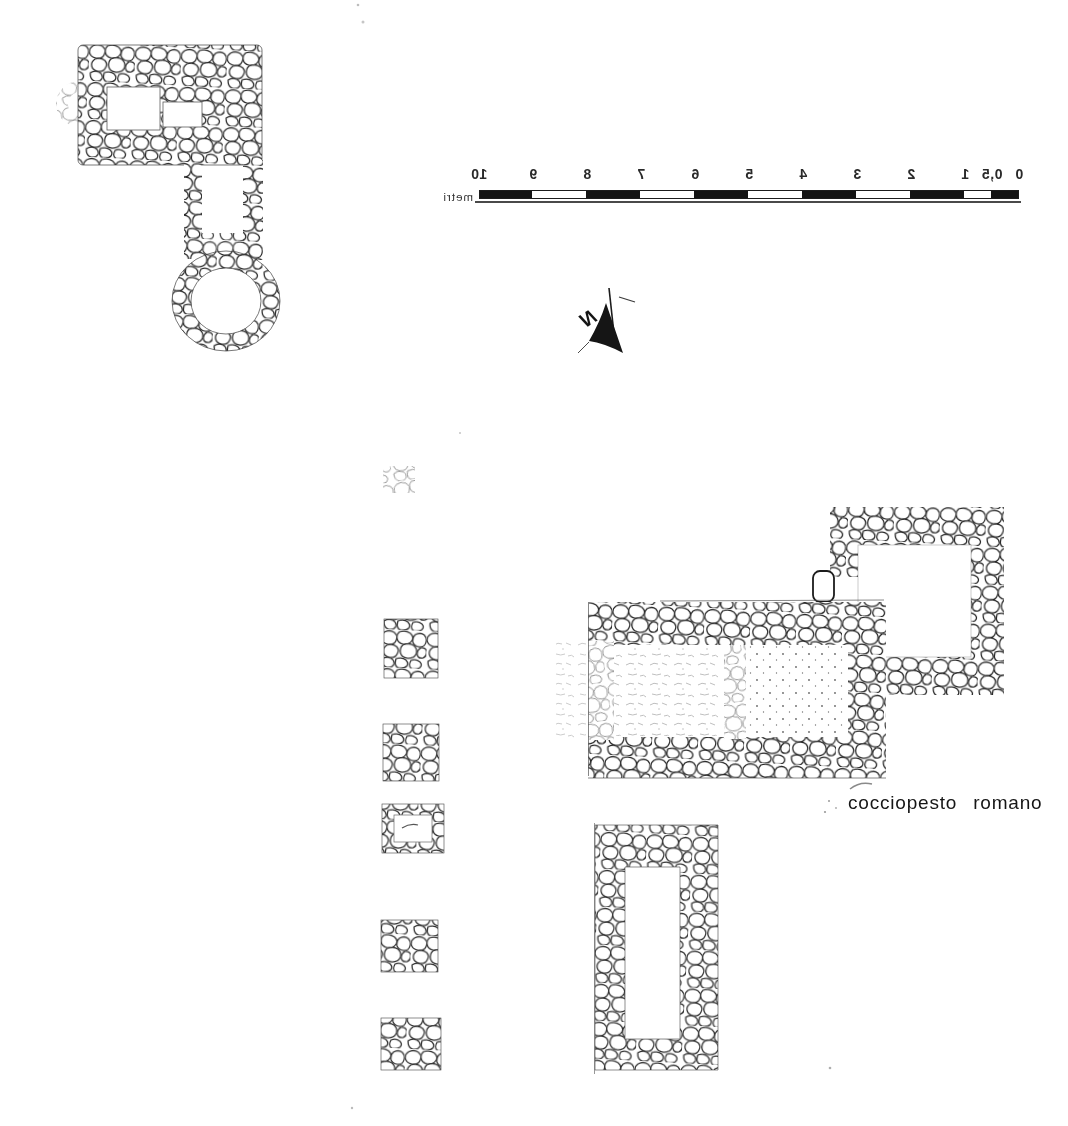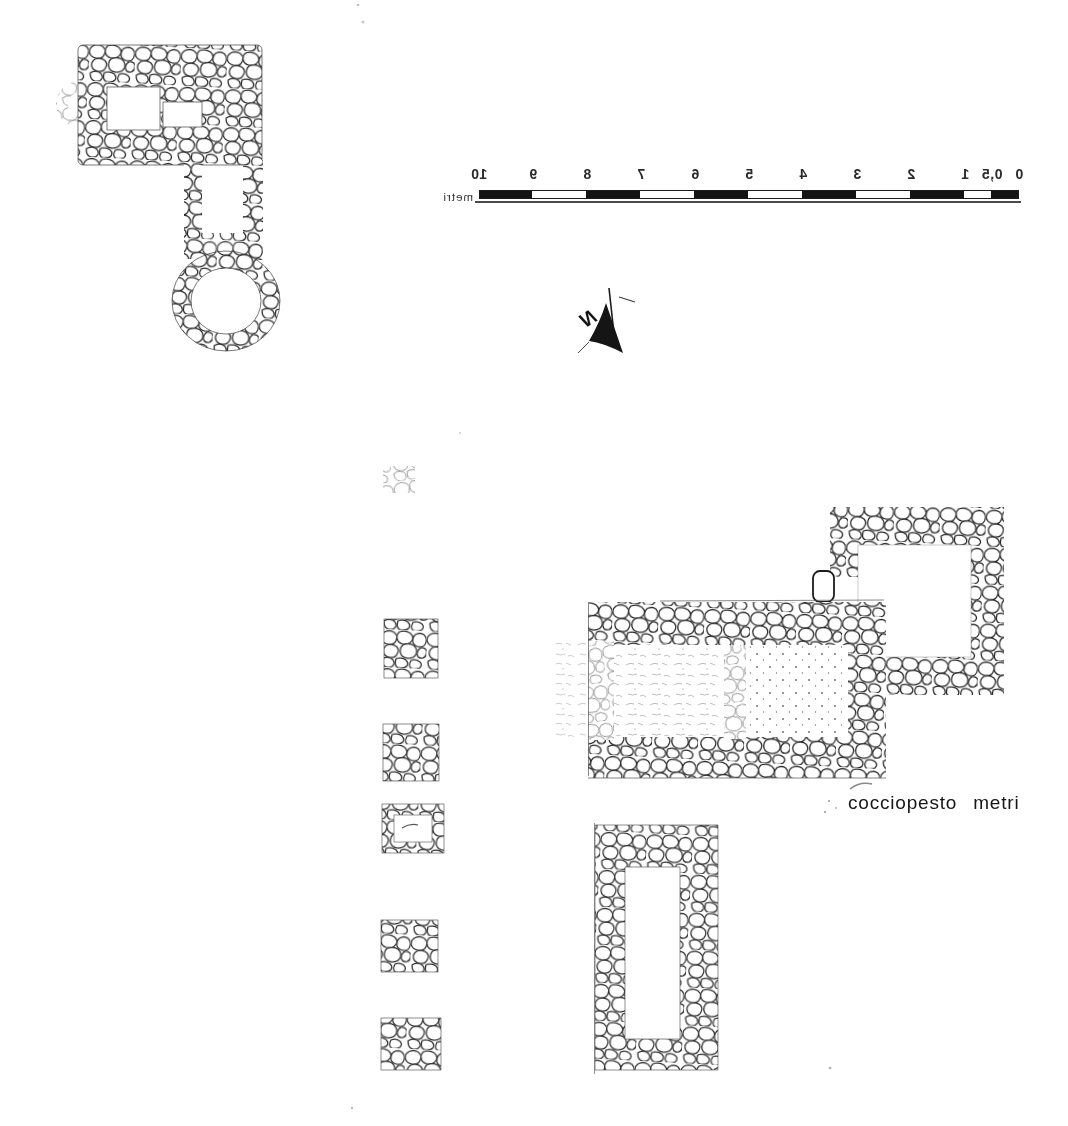--- a/index.html
+++ b/index.html
@@ -167,15 +167,15 @@
       <div class="seg" style="left:54px;width:54px"></div>
       <div class="seg" style="left:162px;width:54px"></div>
       <div class="seg" style="left:270px;width:54px"></div>
       <div class="seg" style="left:378px;width:54px"></div>
       <div class="seg" style="left:486px;width:52px"></div>
     </div>
     <div class="baseline"></div>
     <span class="unit">metri</span>
   </div>
 
-  <div class="floor-label">cocciopesto metri</div>
+  <div class="floor-label">cocciopesto romano</div>
 
 </div>
 
 </body></html>

